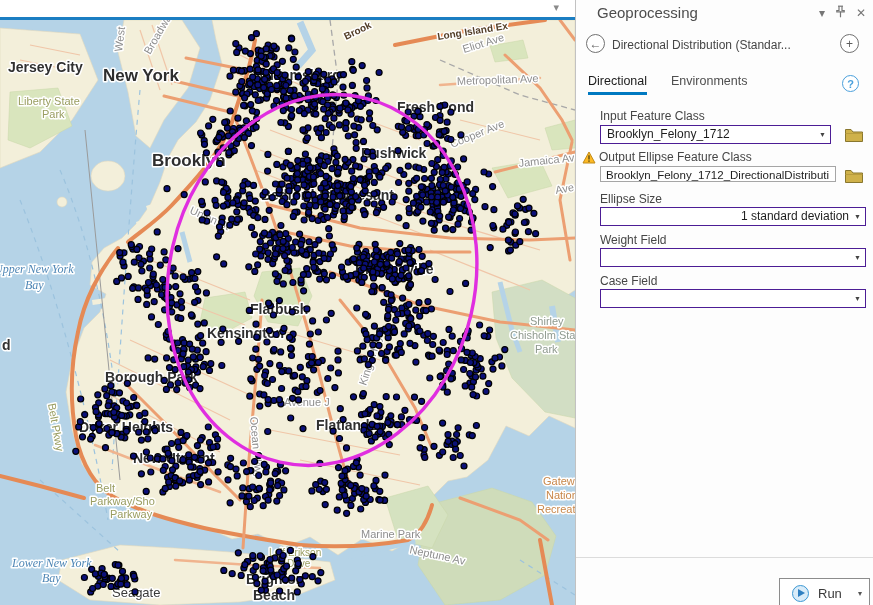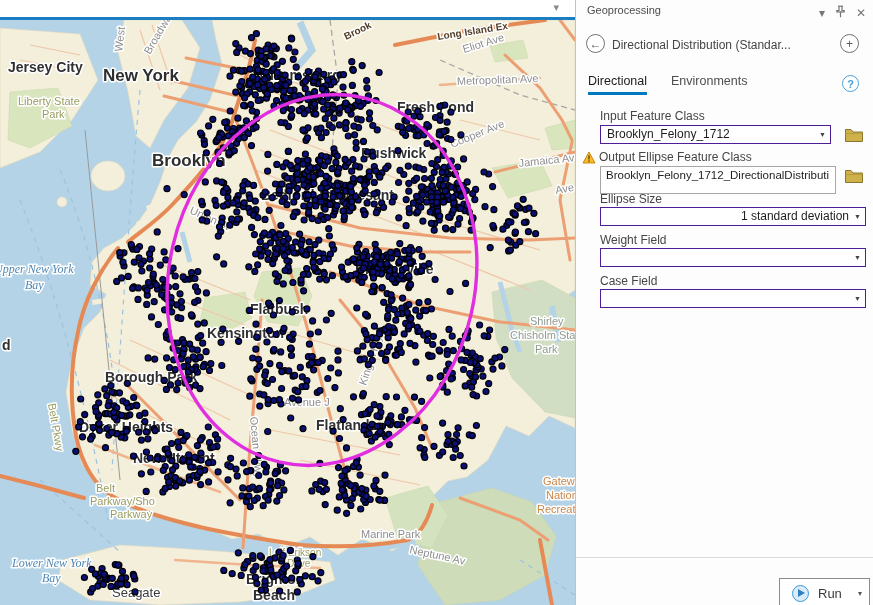--- a/index.html
+++ b/index.html
@@ -18,36 +18,36 @@
   .lbl-water{font:italic 12px "Liberation Serif",serif;fill:#4e86b5;}
   .lbl-park{font:11px "Liberation Sans",sans-serif;fill:#999d60;}
   .lbl-park-sm{font:10px "Liberation Sans",sans-serif;fill:#999d60;}
   .lbl-road{font:11px "Liberation Sans",sans-serif;fill:#8e8e8e;}
   .lbl-road-sm{font:11px "Liberation Sans",sans-serif;fill:#8f9a8f;}
   .lbl-gateway{font:11px "Liberation Sans",sans-serif;fill:#c8874a;}
   .lbl-hwy{font:bold 10px "Liberation Sans",sans-serif;fill:#533e28;}
 
   
   #panel{position:absolute;left:575px;top:0;width:298px;height:605px;background:#fdfdfd;border-left:1px solid #c2c2c2;z-index:10;}
-  #panel-title{position:absolute;left:11px;top:4px;font-size:11px;color:#4d4d4d;}
+  #panel-title{position:absolute;left:21px;top:4px;font-size:15px;color:#4d4d4d;}
   #win-icons{position:absolute;right:7px;top:5px;display:flex;gap:10px;align-items:center;color:#767676;}
   #win-icons .wi{font-size:12px;line-height:12px;cursor:pointer;}
   .circle-btn{position:absolute;width:19px;height:19px;border:1.5px solid #717171;border-radius:50%;color:#5c5c5c;
     display:flex;align-items:center;justify-content:center;font-size:12px;cursor:pointer;background:#fff;}
   #tool-title{position:absolute;left:36px;top:38px;width:224px;font-size:12px;color:#454545;white-space:nowrap;overflow:hidden;}
   .tab{position:absolute;top:74px;font-size:12.5px;cursor:pointer;}
   #tab-params{left:12px;color:#1b1b1b;padding-bottom:4px;border-bottom:3px solid #0079c1;}
   #tab-env{left:95px;color:#4f4f4f;}
   #help-btn{position:absolute;right:14px;top:75px;width:17px;height:17px;border:1.7px solid #4aa0dc;border-radius:50%;
     color:#4aa0dc;font-weight:bold;font-size:11px;display:flex;align-items:center;justify-content:center;cursor:pointer;background:#fff;}
   .fld-label{position:absolute;left:24px;font-size:12px;color:#454545;white-space:nowrap;}
   .combo{position:absolute;left:24px;height:19px;border:1px solid #4c1d95;background:#fff;font-size:12px;color:#1e1e1e;
     padding:1px 16px 1px 6px;white-space:nowrap;overflow:hidden;cursor:pointer;}
   .combo .arr{position:absolute;right:4px;top:5px;font-size:7px;color:#444;}
-  .txtbox{position:absolute;left:24px;height:28px;border:1px solid #a6a6a6;background:#fff;font-size:11.5px;color:#1e1e1e;
+  .txtbox{position:absolute;left:24px;height:16px;border:1px solid #a6a6a6;background:#fff;font-size:11.5px;color:#1e1e1e;
     padding:2px 2px 1px 5px;white-space:nowrap;overflow:hidden;cursor:text;}
   .folder-btn{position:absolute;left:266px;width:24px;height:19px;display:flex;align-items:center;justify-content:center;cursor:pointer;}
   #warn-icon{position:absolute;left:6px;top:150px;}
   #bottom-divider{position:absolute;left:0;top:557px;width:298px;height:1px;background:#dcdcdc;}
   #run-btn{position:absolute;left:203px;top:578px;width:91px;height:30px;border:1px solid #8c8c8c;background:#fff;
     display:flex;align-items:center;cursor:pointer;}
   #run-icon{width:17px;height:17px;border-radius:50%;border:1.5px solid #3c98d4;background:#d9ecf9;margin-left:12px;
     display:flex;align-items:center;justify-content:center;}
   #run-icon .tri{width:0;height:0;border-left:7px solid #2f7fc1;border-top:4.5px solid transparent;border-bottom:4.5px solid transparent;margin-left:2px;}
   #run-label{margin-left:9px;font-size:13px;color:#3a3a3a;}

